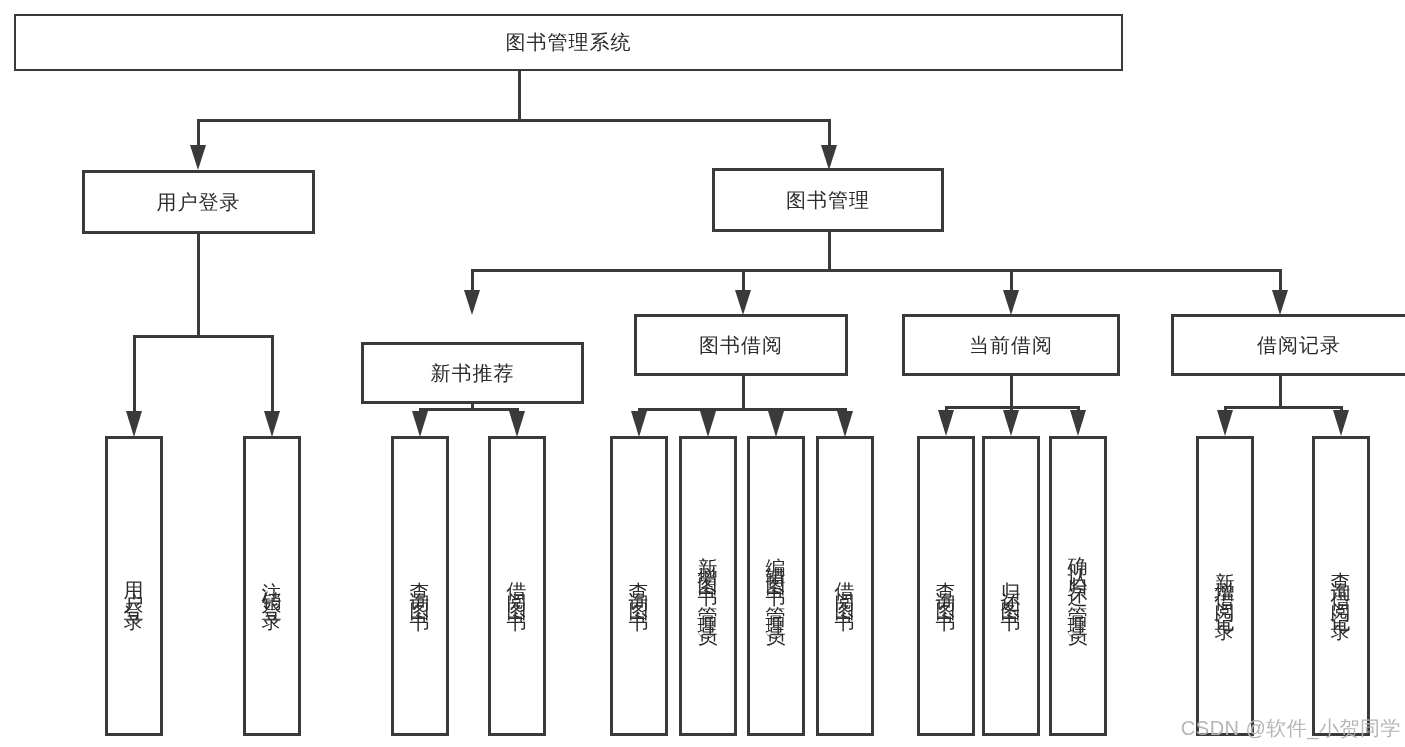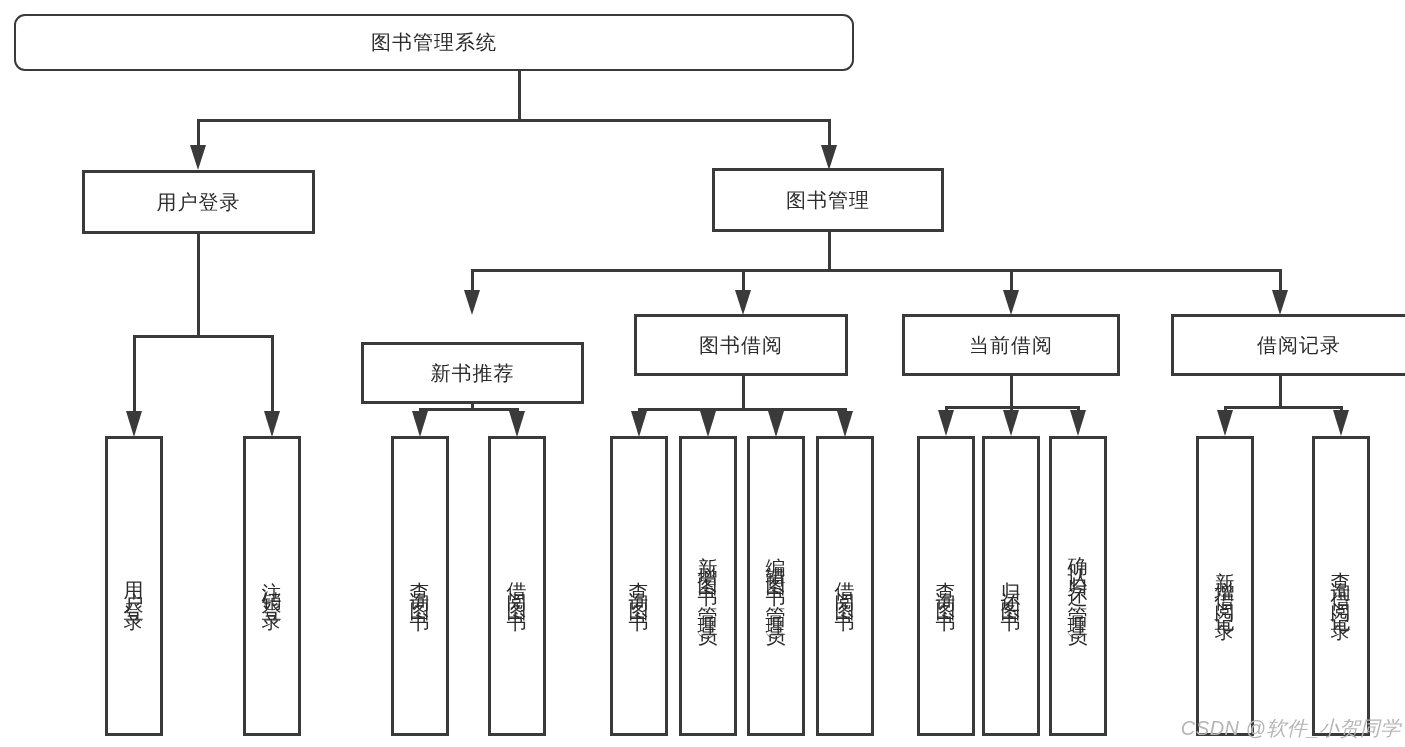--- a/index.html
+++ b/index.html
@@ -45,21 +45,20 @@
     letter-spacing:10px;
     line-height:1;
   }
   .watermark{
     position:absolute;z-index:5;
     right:4px;bottom:5px;
     font-size:20px;
     color:var(--wm);
     letter-spacing:0.5px;
     white-space:nowrap;
-    font-style:italic;
   }
 </style>
 </head>
 <body>
 
 <div id="canvas">
 
   <svg id="wires" width="1405" height="747" viewBox="0 0 1405 747">
 
     <g>
@@ -129,21 +128,21 @@
     <g>
       <line x1="1280" y1="375" x2="1280" y2="408.5"></line>
       <line x1="1223.5" y1="407" x2="1342.5" y2="407"></line>
       <line x1="1225" y1="405.5" x2="1225" y2="412"></line>
       <polygon points="1217,410 1233,410 1225,436"></polygon>
       <line x1="1341" y1="405.5" x2="1341" y2="412"></line>
       <polygon points="1333,410 1349,410 1341,436"></polygon>
     </g>
   </svg>
 
-  <div class="hnode root" style="left:14px;top:14px;width:840px;height:57px;border-radius:11px;">图书管理系统</div>
+  <div class="hnode root" style="left:14px;top:14px;width:1109px;height:57px;">图书管理系统</div>
 
   <div class="hnode" style="left:82px;top:170px;width:233px;height:64px;">用户登录</div>
   <div class="hnode" style="left:712px;top:168px;width:232px;height:64px;">图书管理</div>
 
   <div class="hnode" style="left:361px;top:314px;width:223px;height:62px;margin-top:28px;">新书推荐</div>
   <div class="hnode" style="left:634px;top:314px;width:214px;height:62px;">图书借阅</div>
   <div class="hnode" style="left:902px;top:314px;width:218px;height:62px;">当前借阅</div>
   <div class="hnode" style="left:1171px;top:314px;width:256px;height:62px;">借阅记录</div>
 
   <div class="vnode" style="left:105px;">

